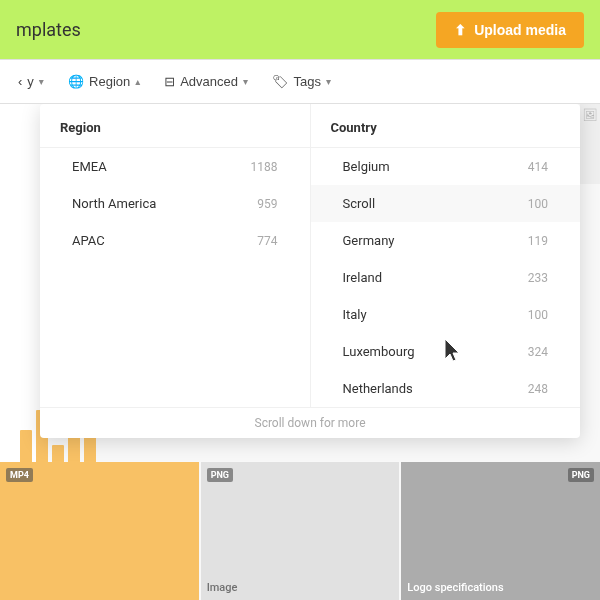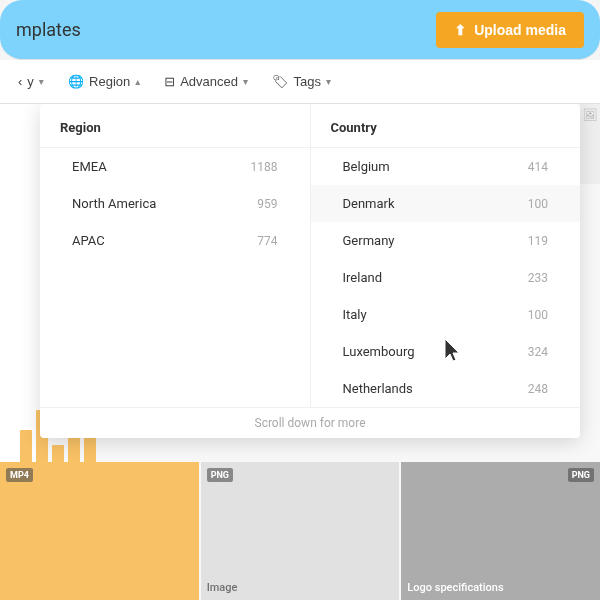--- a/index.html
+++ b/index.html
@@ -7,30 +7,29 @@
       font-family: -apple-system, BlinkMacSystemFont, 'Segoe UI', Roboto, sans-serif;
       background: #f5f5f5;
       width: 600px;
       height: 600px;
       overflow: hidden;
       position: relative;
     }
 
     
     .header {
-      background: #7dd3fc;
+      background: #bef264;
       border-bottom: 1px solid #e0e0e0;
       display: flex;
       align-items: center;
       justify-content: space-between;
       padding: 0 16px;
       height: 60px;
       position: relative;
       z-index: 10;
-      border-radius: 22px;
     }
     .header-title {
       font-size: 18px;
       color: #333;
       font-weight: 400;
     }
     .upload-btn {
       background: #f5a623;
       color: #fff;
       border: none;
@@ -367,21 +366,21 @@
         </div>
       </div>
 
       <div class="dropdown-col">
         <div class="dropdown-col-header">Country</div>
         <div class="dropdown-item">
           <span>Belgium</span>
           <span class="count">414</span>
         </div>
         <div class="dropdown-item active">
-          <span>Denmark</span>
+          <span>Scroll</span>
           <span class="count">100</span>
         </div>
         <div class="dropdown-item">
           <span>Germany</span>
           <span class="count">119</span>
         </div>
         <div class="dropdown-item">
           <span>Ireland</span>
           <span class="count">233</span>
         </div>

